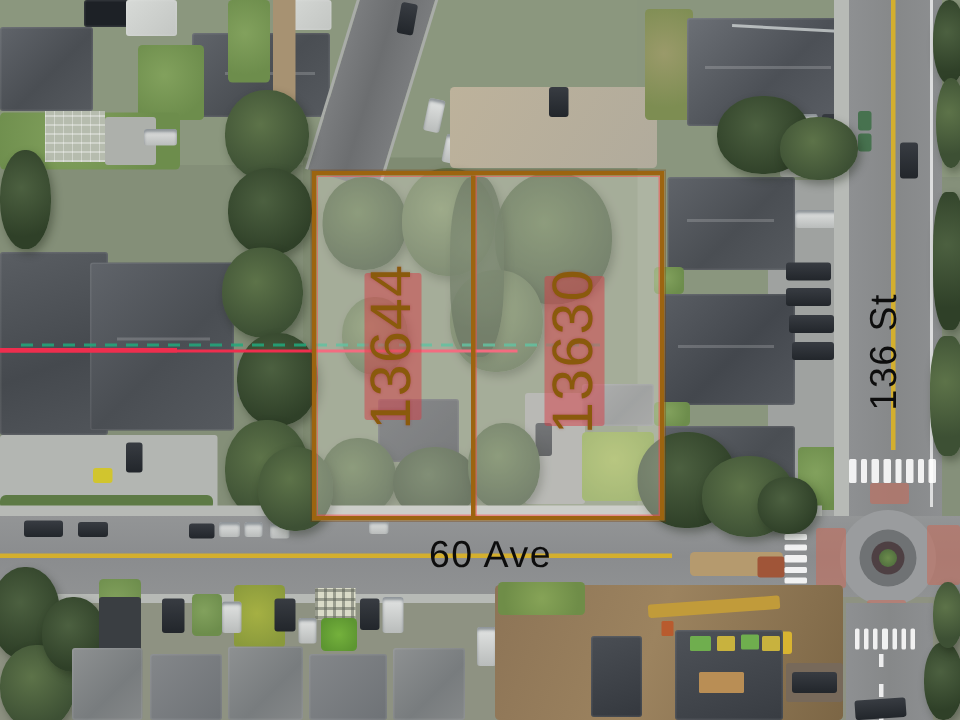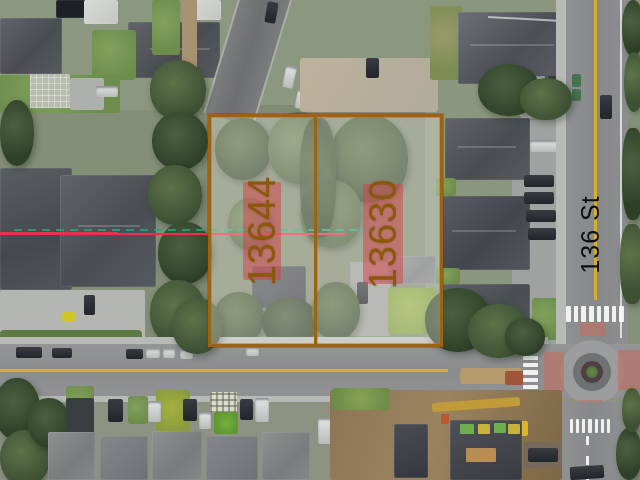--- a/index.html
+++ b/index.html
@@ -274,17 +274,18 @@
   <div id="lot-group">
     <div id="lot-divider"></div>
   </div>
   <div class="lot-highlight" style="left:243px;top:182px;width:38px;height:98px;">
     <span class="lot-num">13644</span>
   </div>
   <div class="lot-highlight" style="left:363px;top:184px;width:40px;height:100px;">
     <span class="lot-num">13630</span>
   </div>
 
+  <div class="street-label" style="left:286px;top:356px;">60 Ave</div>
   <div class="street-label vert" style="left:562px;top:196px;width:56px;height:76px;">
     <span>136 St</span>
   </div>
 
 </div>
 
 </body></html>

